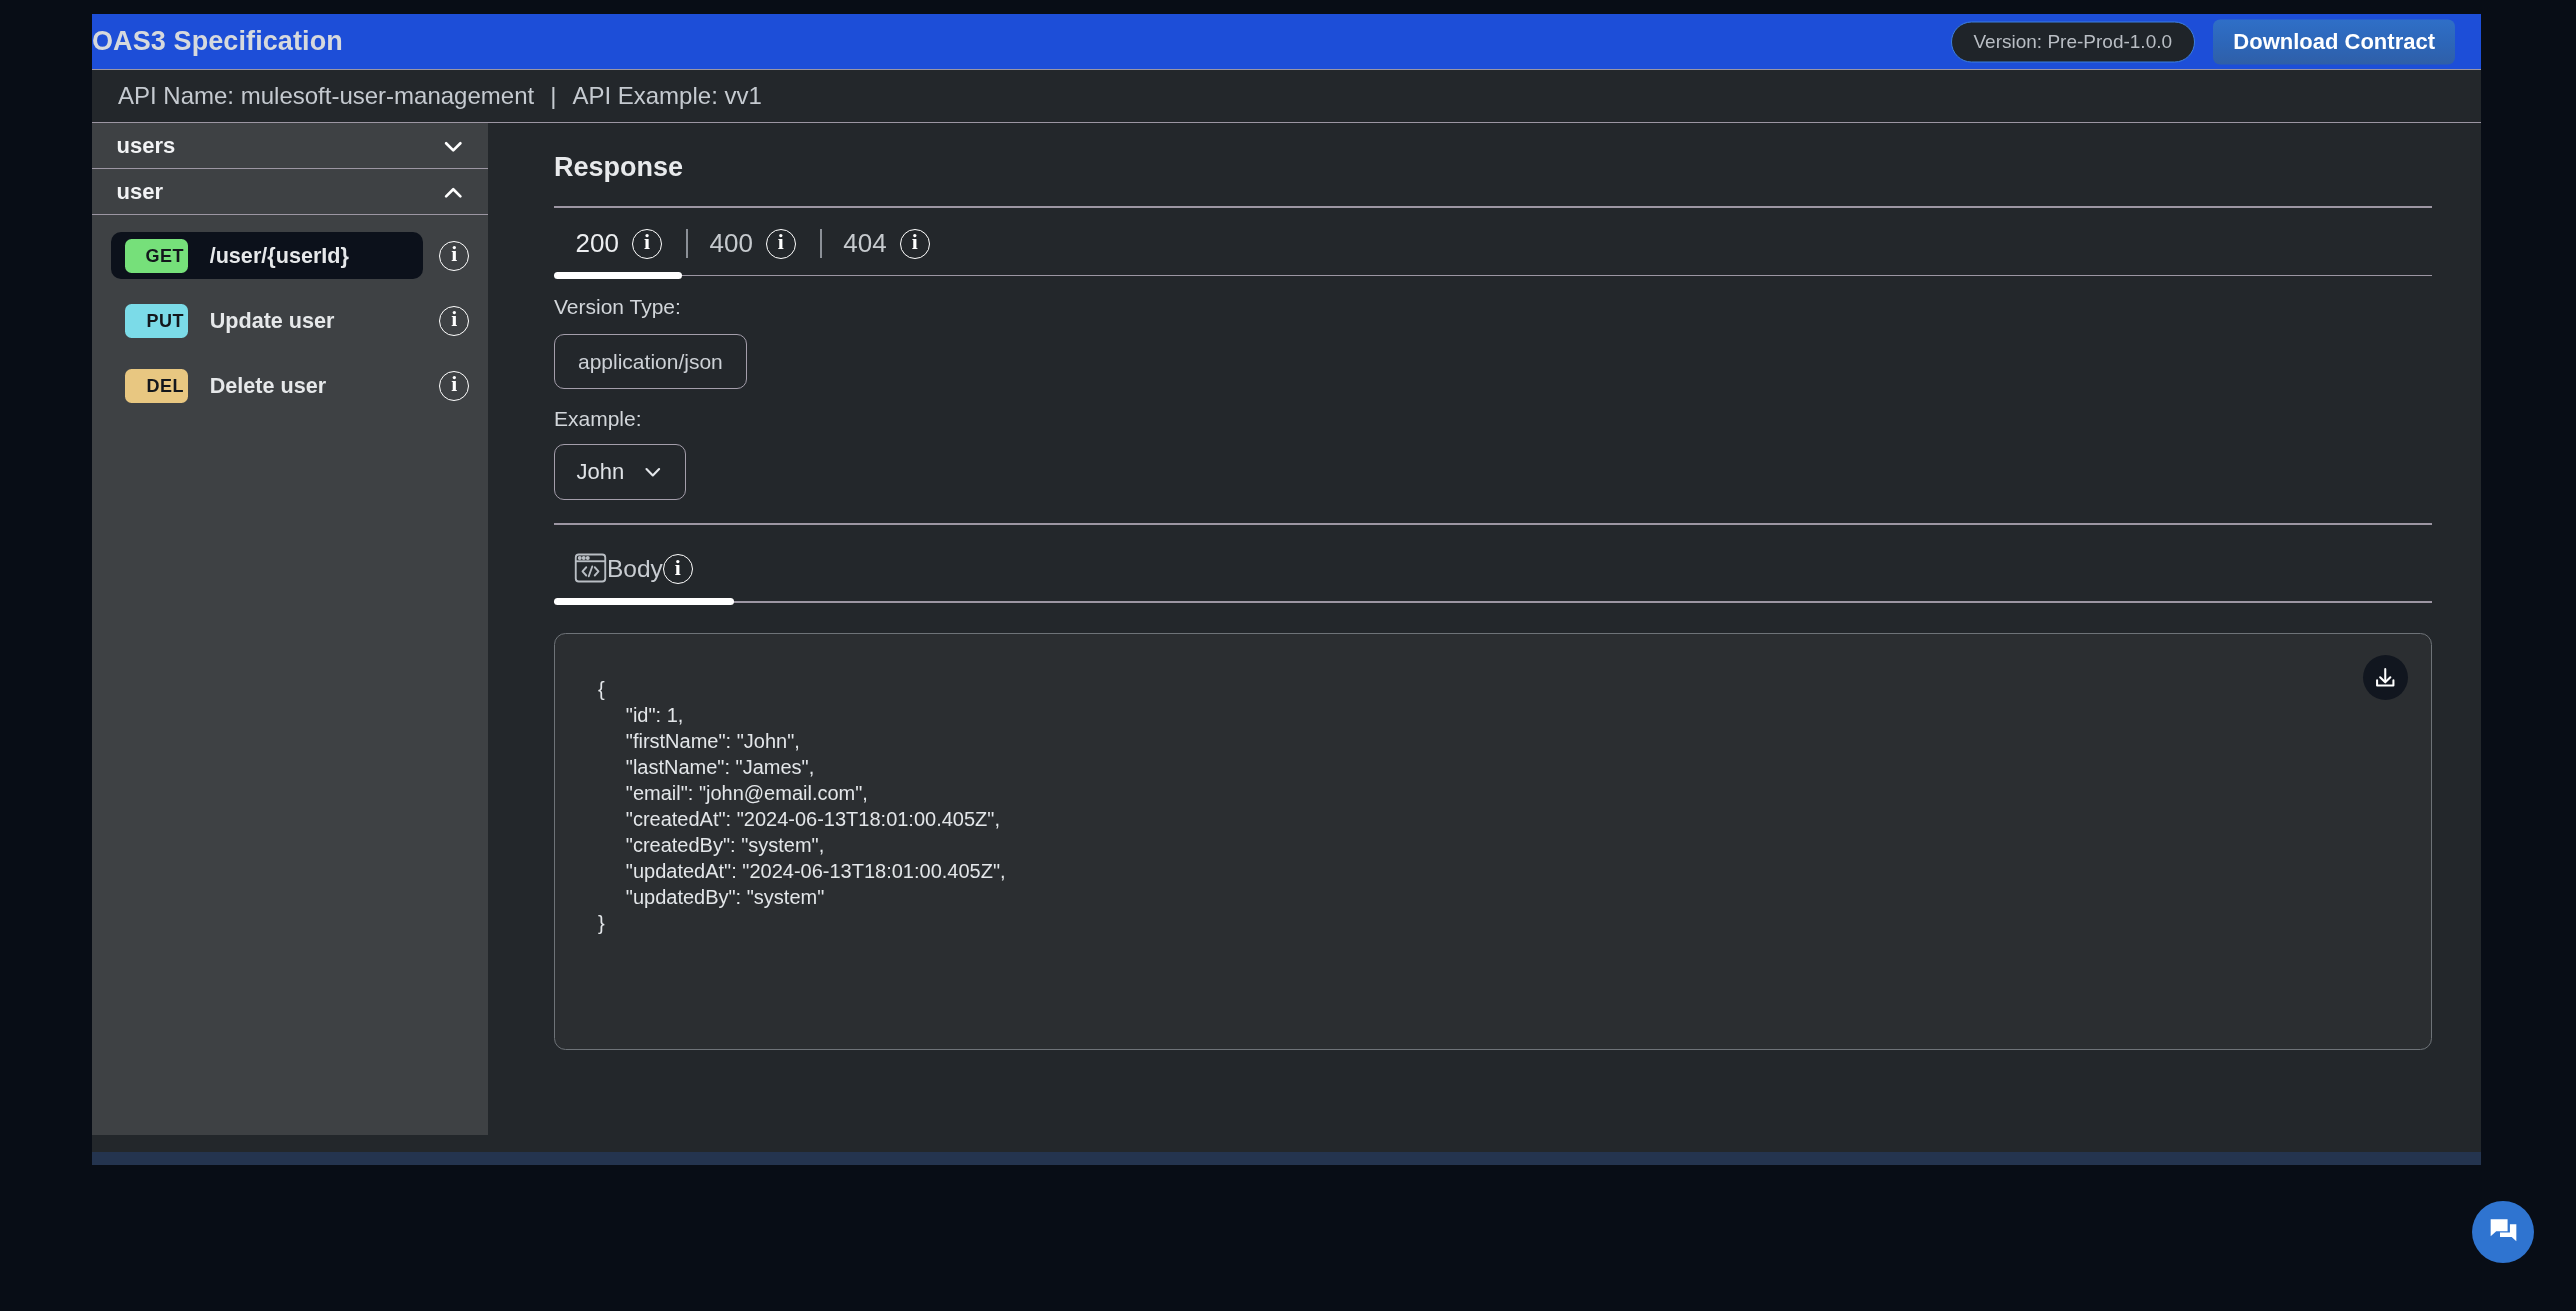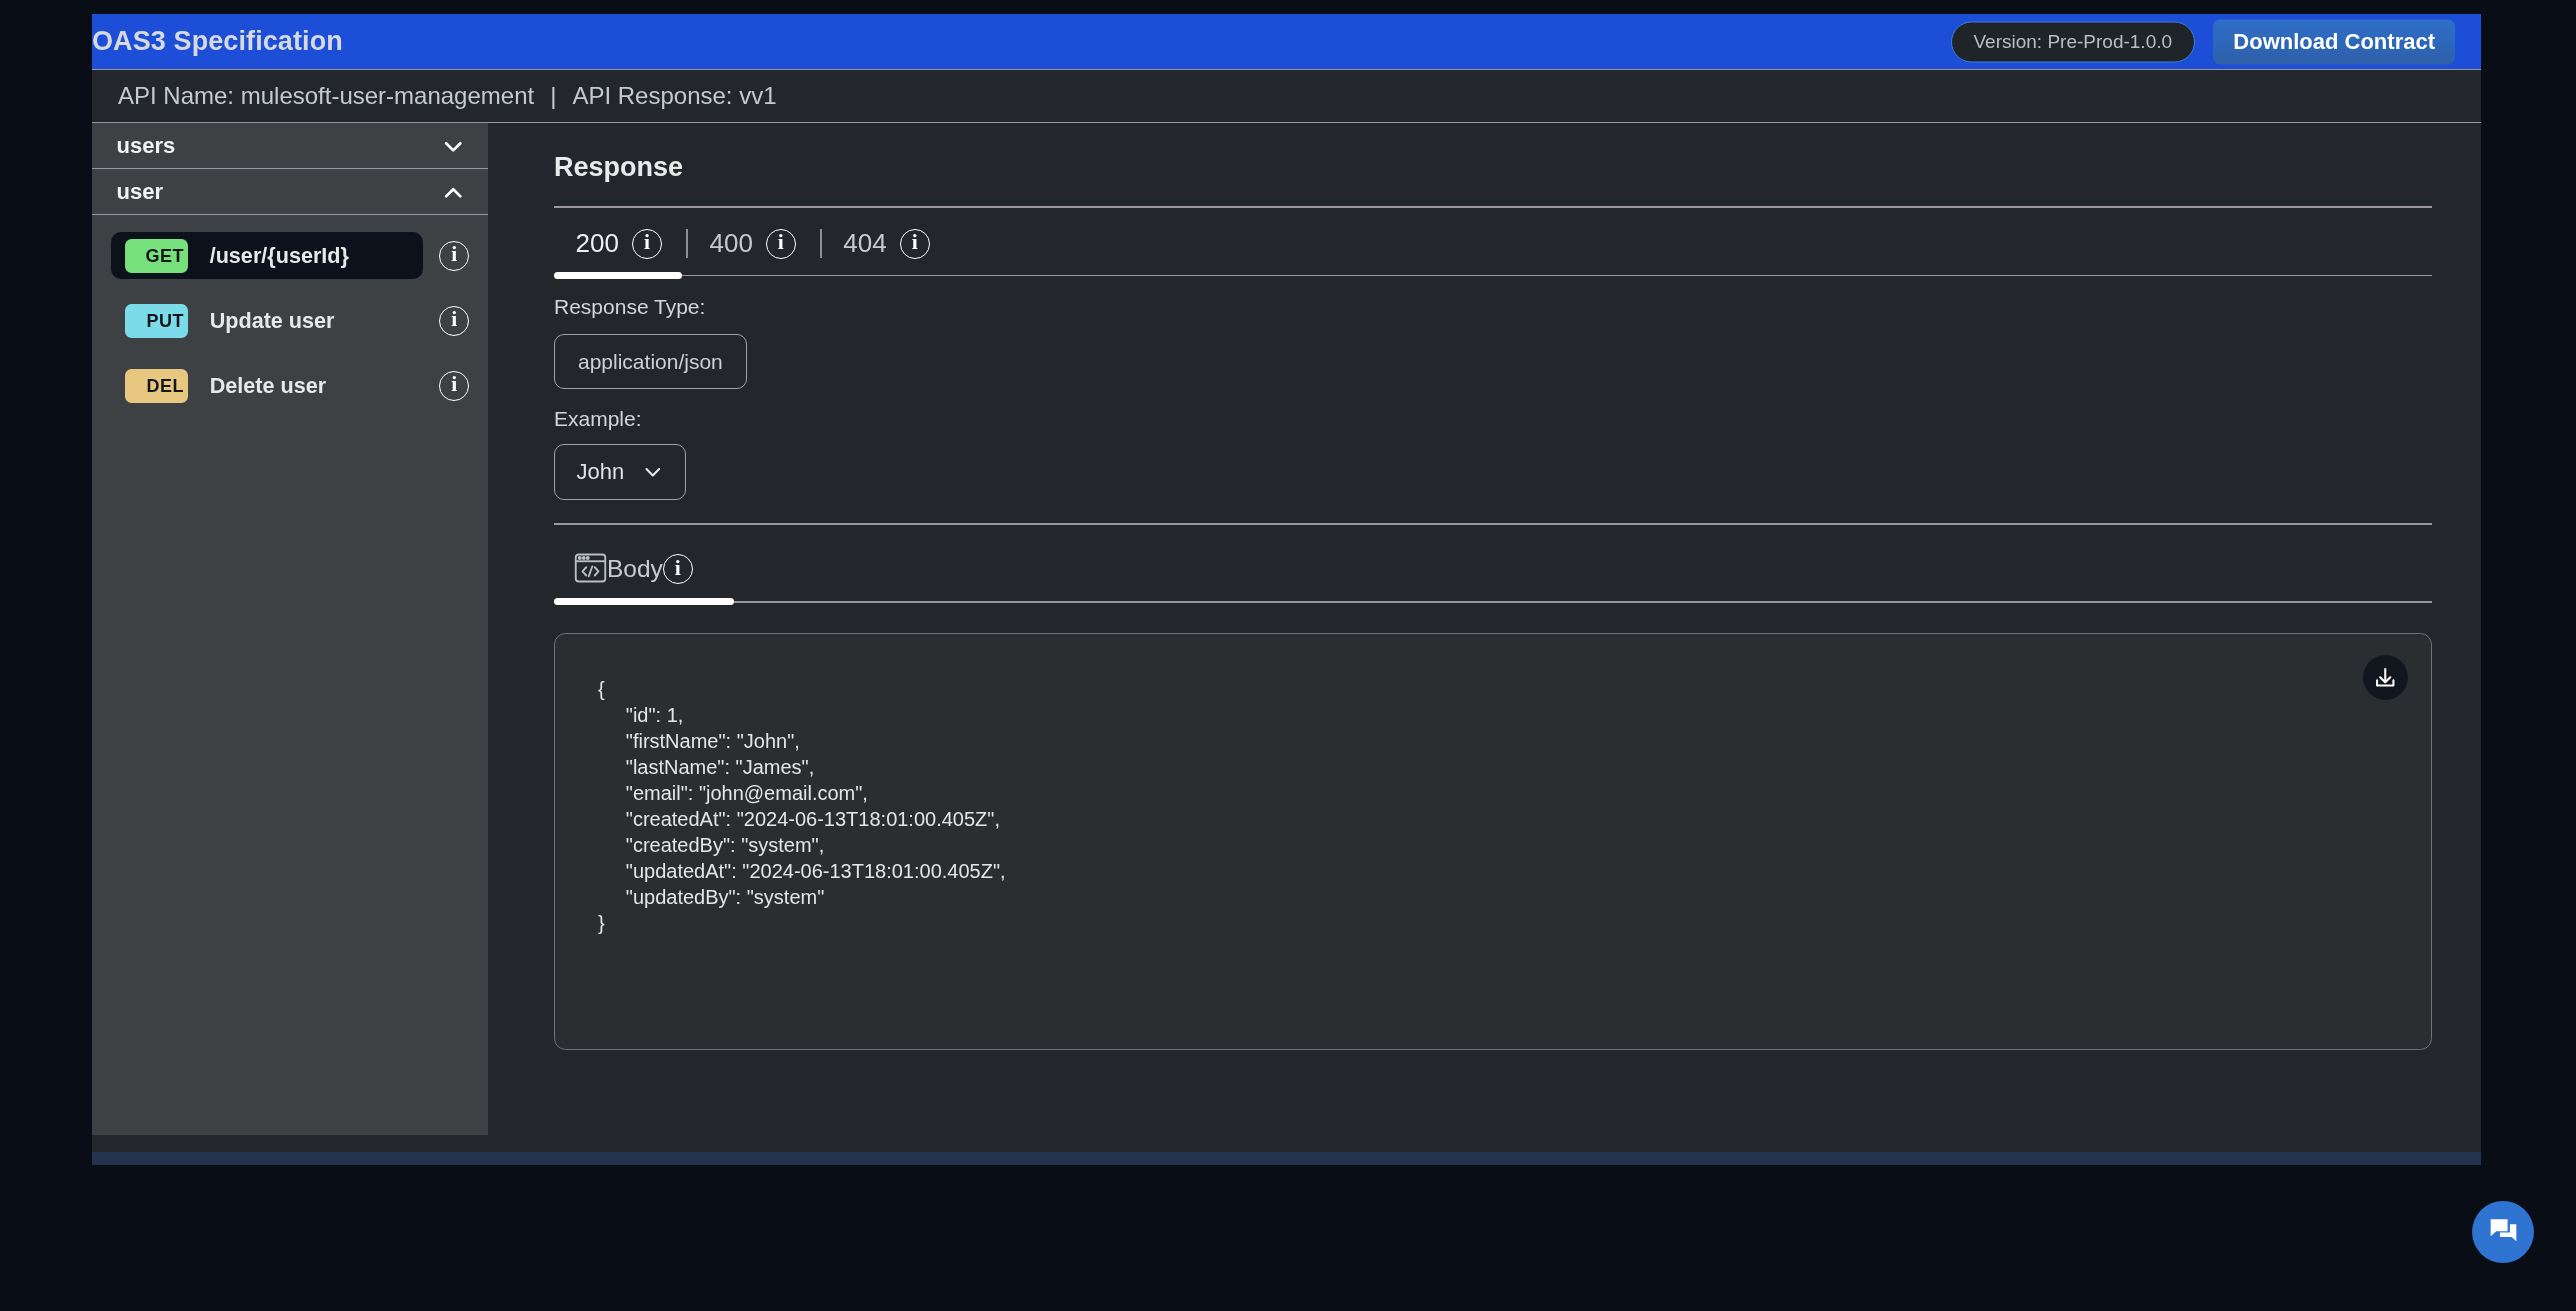--- a/index.html
+++ b/index.html
@@ -278,21 +278,21 @@
     <div class="topbar-title">OAS3 Specification</div>
     <div class="topbar-actions">
       <div class="version-pill">Version: Pre-Prod-1.0.0</div>
       <button class="download-btn">Download Contract</button>
     </div>
   </div>
 
   <div class="api-strip">
     <span>API Name: mulesoft-user-management</span>
     <span class="api-sep">|</span>
-    <span>API Response: vv1</span>
+    <span>API Example: vv1</span>
   </div>
 
   <div class="columns">
 
     <div class="sidebar">
 
       <div class="group-header">
         <div class="group-title">users</div>
         <div class="chev">
           <svg width="24.5" height="24.5" viewBox="0 0 24 24" fill="none" stroke="#ffffff" stroke-width="2.6" stroke-linecap="round" stroke-linejoin="round">
@@ -369,21 +369,21 @@
           <span class="status-tab-label">404</span>
           <span class="info-circle" style="margin-left:0">
               <i>i</i>
             </span>
         </div>
       </div>
       <div class="tabs-underline">
         <div class="active-bar" style="width:128px"></div>
       </div>
 
-      <div class="field-label">Response Type:</div>
+      <div class="field-label">Version Type:</div>
       <div><span class="pill-box">application/json</span></div>
 
       <div class="field-label">Example:</div>
       <div>
         <span class="select-box">
           <span>John</span>
           <svg width="21.6" height="21.6" viewBox="0 0 24 24" fill="none" stroke="#e3e6ea" stroke-width="2.4" stroke-linecap="round" stroke-linejoin="round">
               <polyline points="5 9 12 16 19 9"></polyline>
             </svg>
         </span>

